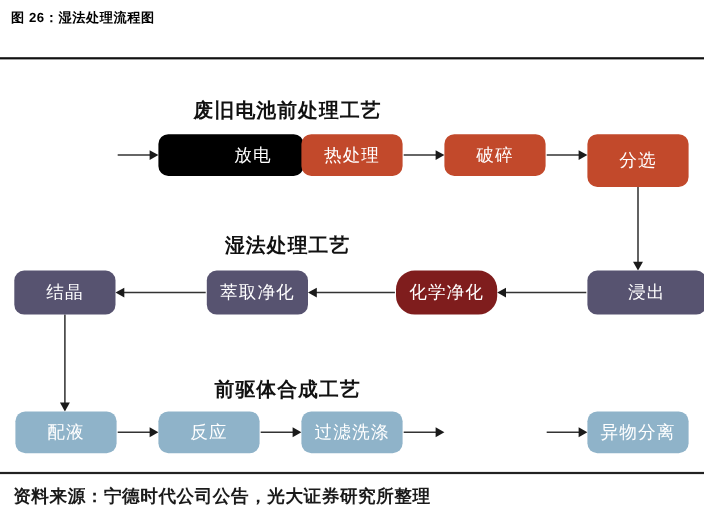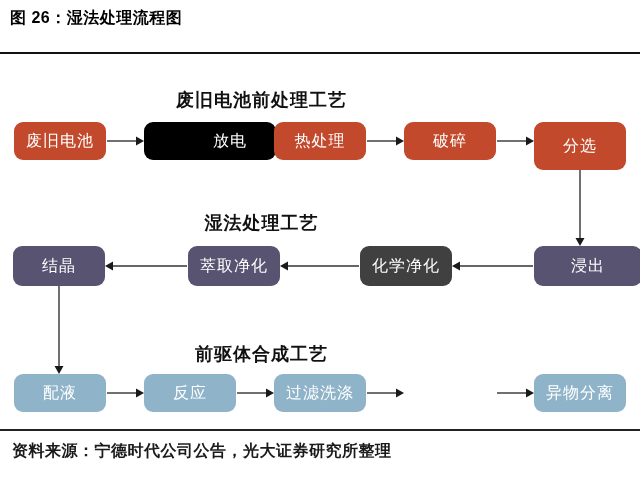--- a/index.html
+++ b/index.html
@@ -6,21 +6,21 @@
   body {
     width: 640px; height: 478px;
     background: #ffffff;
     font-family: "Liberation Sans", sans-serif;
     position: relative;
     overflow: hidden;
   }
   .page { position: absolute; inset: 0; }
   .fig-title {
     position: absolute; left: 10px; top: 8px;
-    font-size: 16px; font-weight: 700; color: #000;
+    font-size: 12px; font-weight: 700; color: #000;
     letter-spacing: 0.5px; white-space: nowrap;
   }
   .rule { position: absolute; left: 0; width: 640px; background: #111; }
   .rule-top { top: 52px; height: 2px; }
   .rule-bottom { top: 429px; height: 2px; background: #222; }
   .diagram { position: absolute; inset: 0; }
   #arrow-layer { position: absolute; left: 0; top: 0; }
   .section-header {
     position: absolute; left: 0; width: 523px;
     text-align: center; font-size: 18px; font-weight: 700;
@@ -69,29 +69,28 @@
         <line x1="367" y1="393" x2="397" y2="393" stroke="#333333" stroke-width="1.4"></line>
         <polygon points="396,388.5 396,397.5 404,393" fill="#1a1a1a"></polygon>
         <line x1="497" y1="393" x2="527" y2="393" stroke="#333333" stroke-width="1.4"></line>
         <polygon points="526,388.5 526,397.5 534,393" fill="#1a1a1a"></polygon>
         <line x1="580" y1="160" x2="580" y2="239" stroke="#333333" stroke-width="1.4"></line>
         <polygon points="575.5,238 584.5,238 580,246" fill="#1a1a1a"></polygon>
         <line x1="59" y1="286" x2="59" y2="367" stroke="#333333" stroke-width="1.4"></line>
         <polygon points="54.5,366 63.5,366 59,374" fill="#1a1a1a"></polygon>
       </svg>
   <div class="section-header" style="top: 88px;">废旧电池前处理工艺</div>
-      <div class="flow-box" style="left: 14px; top: 122px; width: 92px; height: 38px; background: rgb(194, 73, 43);">废旧电池</div>
       <div class="flow-box" style="left: 144px; top: 122px; width: 92px; height: 38px; background: #000000; padding-left: 40px;">放电</div>
       <div class="flow-box" style="left: 274px; top: 122px; width: 92px; height: 38px; background: rgb(194, 73, 43);">热处理</div>
       <div class="flow-box" style="left: 404px; top: 122px; width: 92px; height: 38px; background: rgb(194, 73, 43);">破碎</div>
       <div class="flow-box" style="left: 534px; top: 122px; width: 92px; height: 48px; background: rgb(194, 73, 43);">分选</div>
       <div class="section-header" style="top: 211px;">湿法处理工艺</div>
       <div class="flow-box" style="left: 13px; top: 246px; width: 92px; height: 40px; background: rgb(87, 83, 112);">结晶</div>
       <div class="flow-box" style="left: 188px; top: 246px; width: 92px; height: 40px; background: rgb(87, 83, 112);">萃取净化</div>
-      <div class="flow-box" style="left: 360px; top: 246px; width: 92px; height: 40px; background: #404040;">化学净化</div>
+      <div class="flow-box" style="left: 360px; top: 246px; width: 92px; height: 40px; background: #7f1d1d; border-radius: 17px;">化学净化</div>
       <div class="flow-box" style="left: 534px; top: 246px; width: 108px; height: 40px; background: rgb(87, 83, 112);">浸出</div>
       <div class="section-header" style="top: 342px;">前驱体合成工艺</div>
       <div class="flow-box" style="left: 14px; top: 374px; width: 92px; height: 38px; background: rgb(143, 179, 201);">配液</div>
       <div class="flow-box" style="left: 144px; top: 374px; width: 92px; height: 38px; background: rgb(143, 179, 201);">反应</div>
       <div class="flow-box" style="left: 274px; top: 374px; width: 92px; height: 38px; background: rgb(143, 179, 201);">过滤洗涤</div>
       <div class="flow-box" style="left: 534px; top: 374px; width: 92px; height: 38px; background: rgb(143, 179, 201);">异物分离</div>
     </div>
 
   <div class="rule rule-bottom"></div>
   <div class="fig-source">资料来源：宁德时代公司公告，光大证券研究所整理</div>

